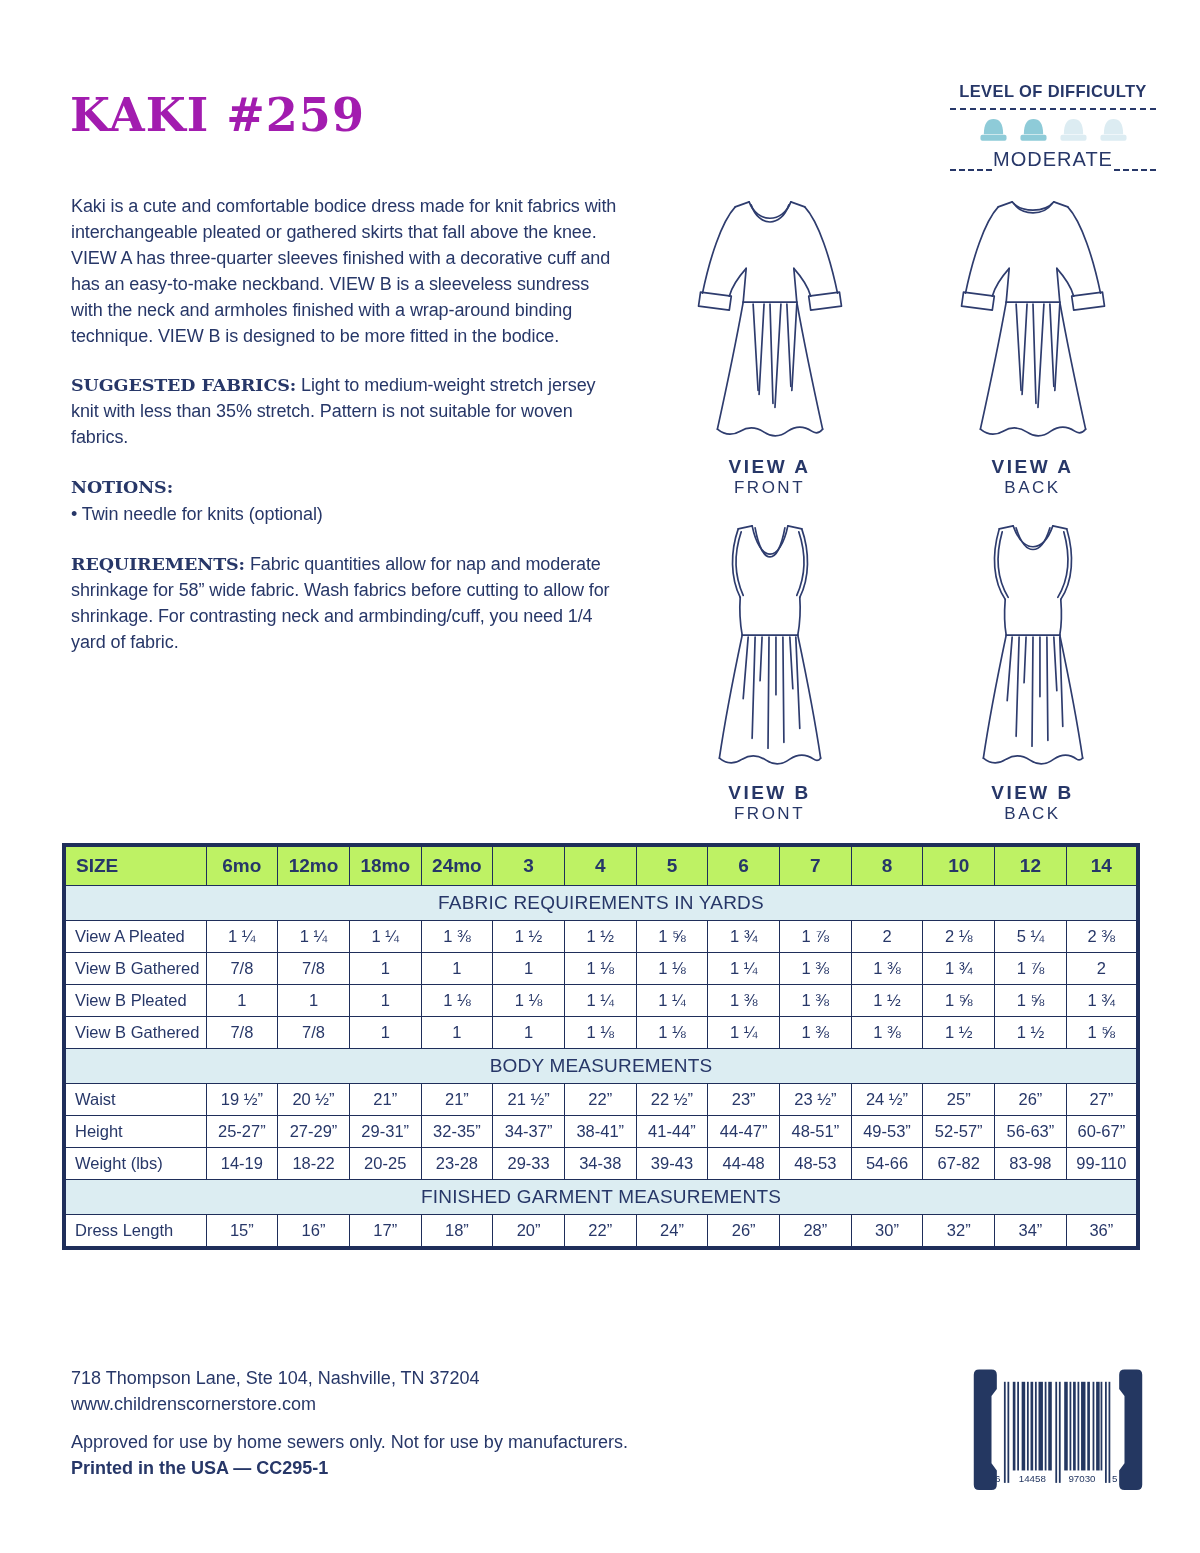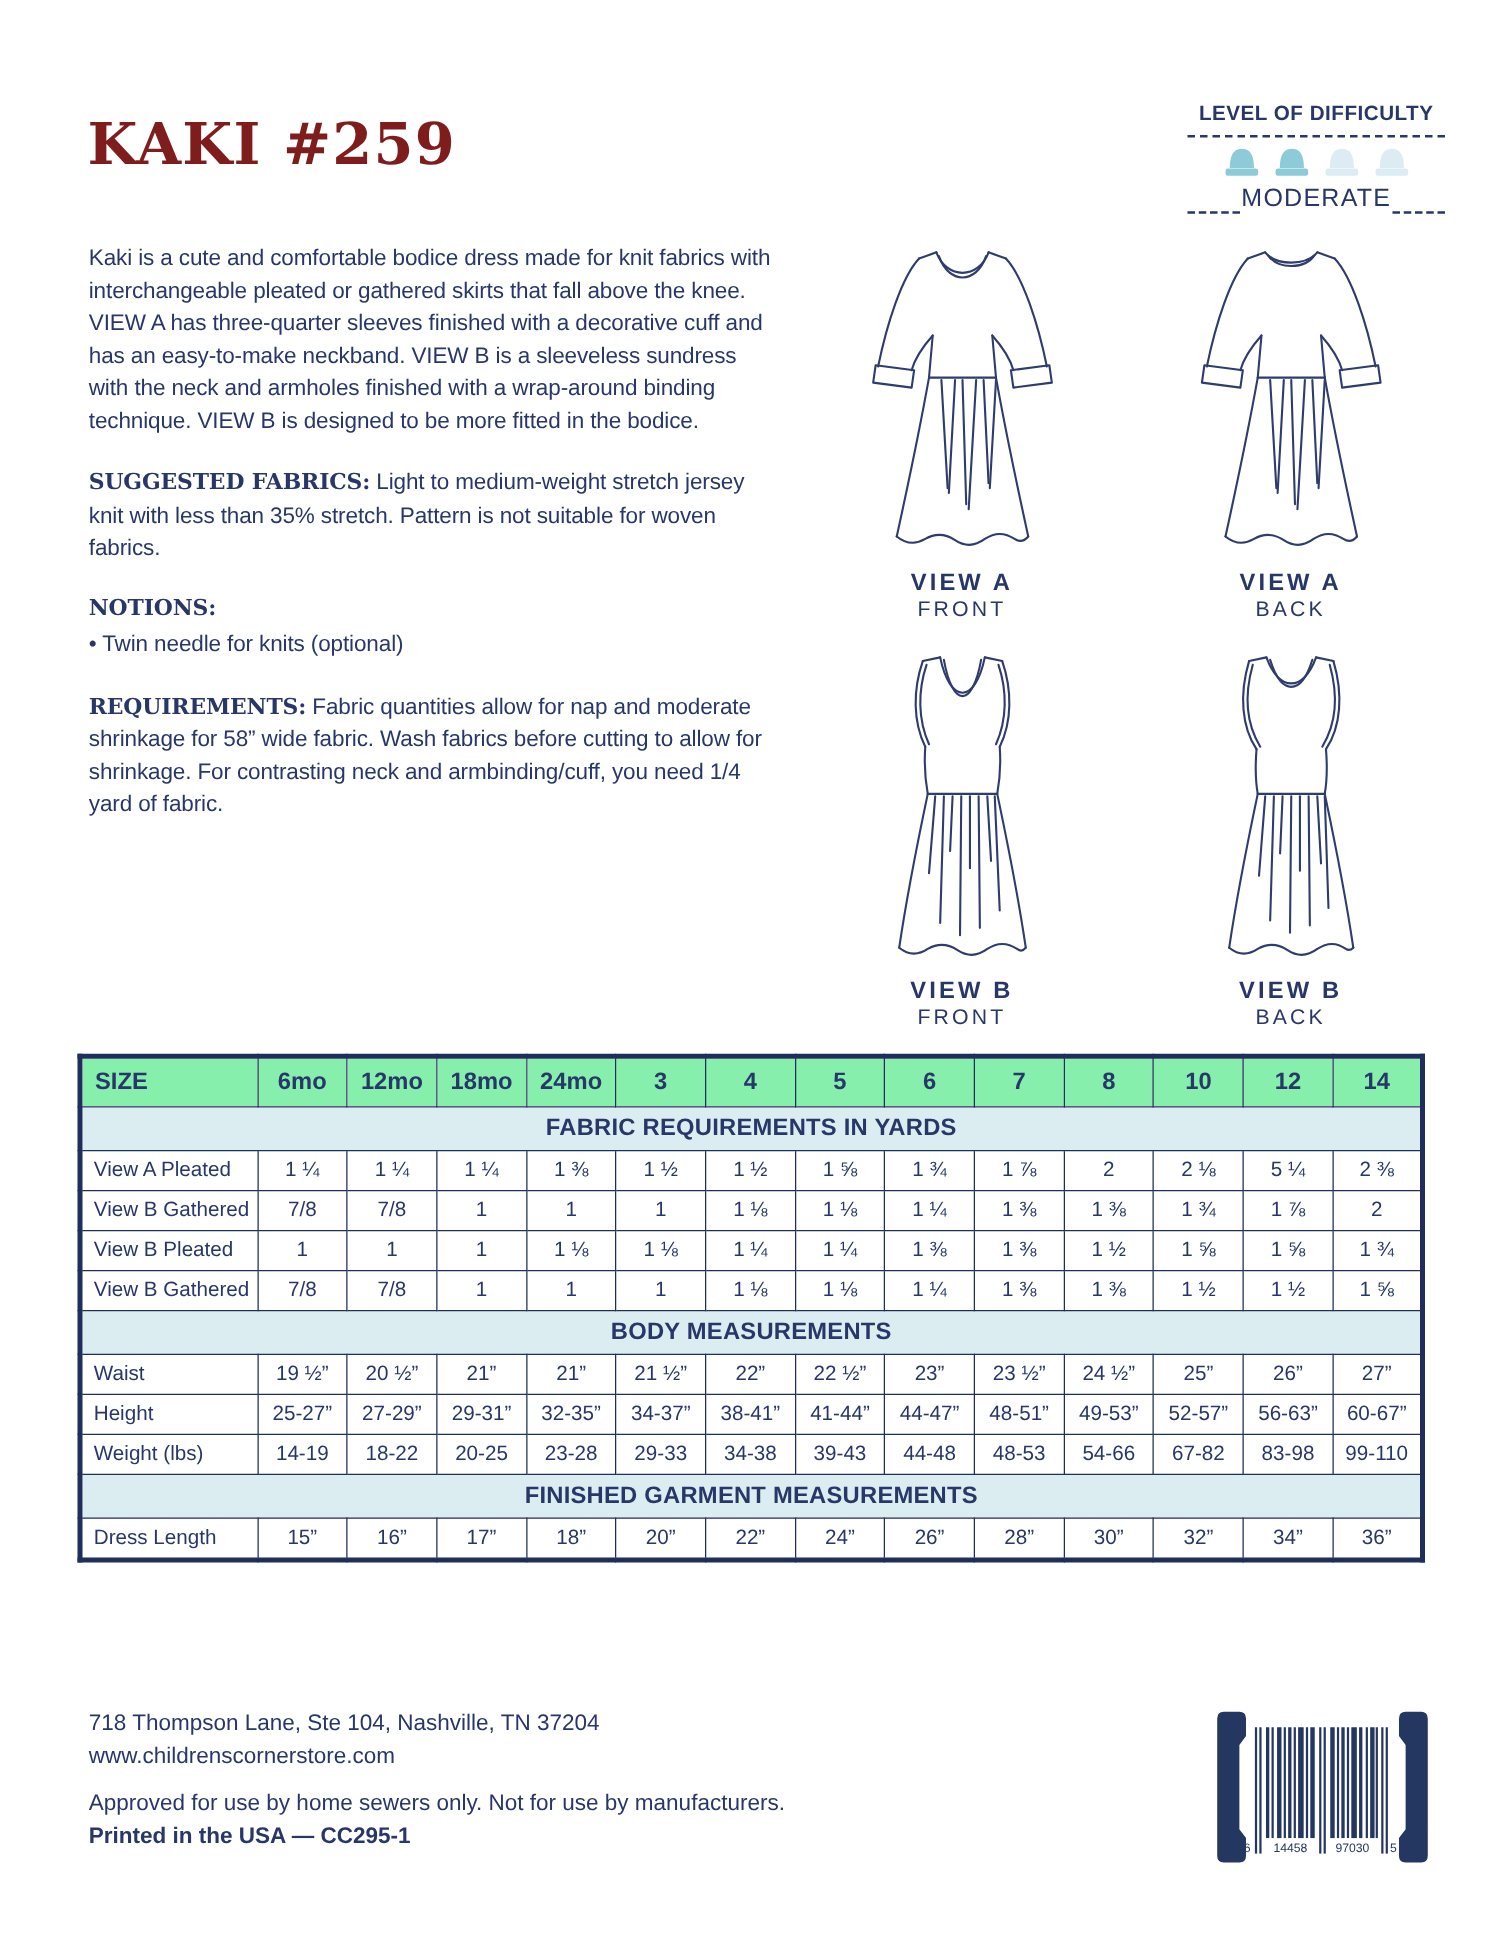--- a/index.html
+++ b/index.html
@@ -3,21 +3,21 @@
 <meta charset="utf-8">
 <title>KAKI #259</title>
 <style>
   html,body{margin:0;padding:0;background:#e8e8e8;}
   .page{position:relative;width:1200px;height:1553px;margin:0 auto;background:#ffffff;
         font-family:"Liberation Sans",sans-serif;color:#273768;overflow:hidden;}
 
   
   .title{position:absolute;left:70px;top:88px;margin:0;
          font-family:"DejaVu Serif",serif;font-weight:600;font-size:46px;
-         letter-spacing:1px;color:#7f1d1d;}
+         letter-spacing:1px;color:#a21caf;}
   .difficulty{position:absolute;left:950px;top:82px;width:206px;text-align:center;}
   .diff-heading{font-weight:bold;font-size:16.5px;letter-spacing:.4px;padding-bottom:7px;}
   .diff-rule{border-top:2px dashed #273768;height:0;}
   .thimbles{display:flex;justify-content:center;gap:7px;padding:6px 8px 2px;}
   .thimble{width:33px;height:29px;}
   .diff-label-row{display:flex;align-items:flex-end;margin-top:1px;}
   .diff-label-row .dash{flex:1;border-top:2px dashed #273768;}
   .diff-label{font-size:20px;letter-spacing:1px;padding:0 1px;}
 
   
@@ -37,24 +37,24 @@
   .dress path{fill:none;stroke:#2e3c6e;stroke-width:1.7;stroke-linecap:round;stroke-linejoin:round;}
   .view-name{font-weight:bold;font-size:19px;letter-spacing:2.5px;display:block;margin-top:2px;}
   .view-side{font-size:17px;letter-spacing:2.5px;display:block;}
 
   
   .table-wrap{position:absolute;left:62px;top:843px;width:1078px;}
   table.size-table{width:100%;border-collapse:collapse;table-layout:fixed;
                    border:4px solid #1f2e5a;}
   table.size-table th,table.size-table td{border:1px solid #1f2e5a;text-align:center;
                    color:#273768;padding:0;overflow:hidden;white-space:nowrap;}
-  .size-row th{background:#86efac;font-size:19px;height:38px;font-weight:700;}
+  .size-row th{background:#bef264;font-size:19px;height:38px;font-weight:700;}
   .size-row th.size-label{text-align:left;padding-left:10px;}
   .section-row td{background:#dcedf2;border-top:3px solid #1f2e5a;border-bottom:3px solid #1f2e5a;
-                  text-align:left;font-weight:700;font-size:19px;height:34px;padding-left:9px;
+                  text-align:left;font-weight:400;font-size:19px;height:34px;padding-left:9px;
                   letter-spacing:.2px;}
   .data-row td{font-size:16.5px;height:31px;}
   .data-row td.row-label{text-align:left;padding-left:9px;}
 
   
   .footer{position:absolute;left:71px;top:1366px;font-size:18px;line-height:1.42;}
   .footer p{margin:0;}
   .footer .gap{margin-top:13px;}
   .bold{font-weight:bold;}
 

